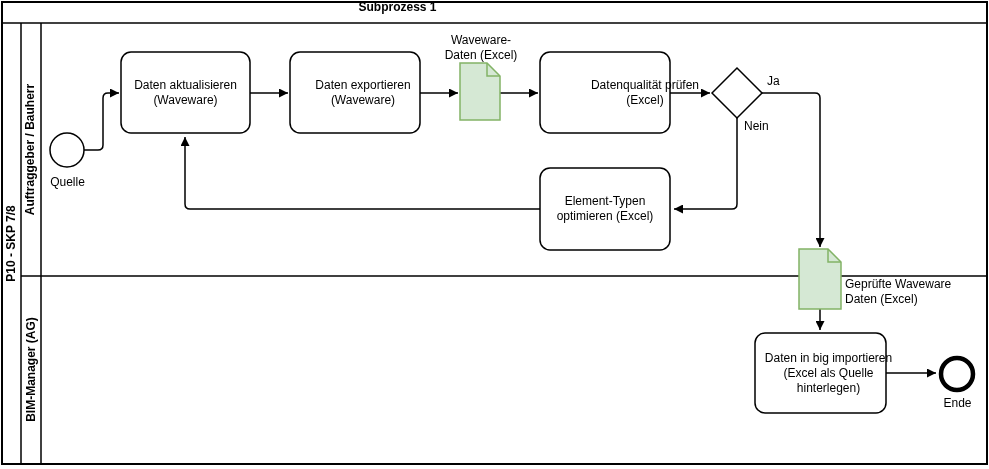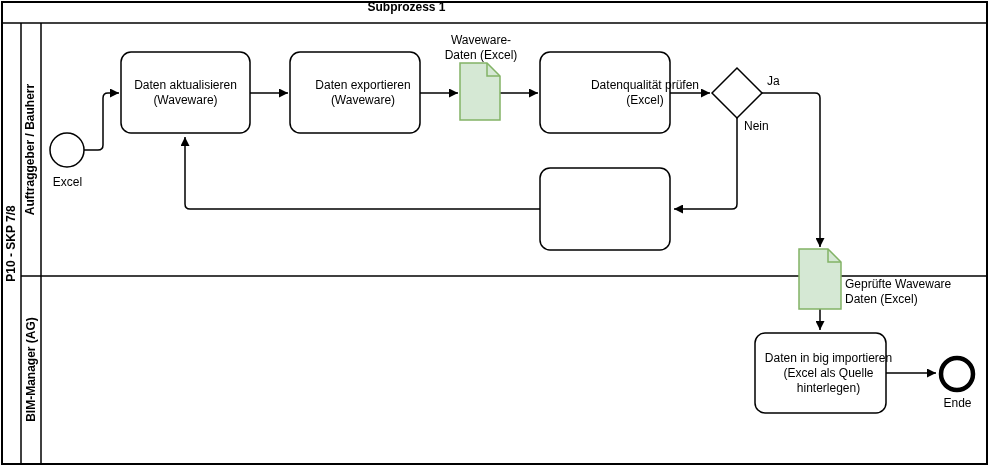--- a/index.html
+++ b/index.html
@@ -56,53 +56,55 @@
     <path d="M 487 63 L 487 76 L 500 76" fill="none" stroke-width="1.5" stroke="#82b366"></path>
 
     <polygon points="712,93 737,68 762,93 737,118" fill="#fff" stroke="#000" stroke-width="1.5"></polygon>
 
     <path d="M 799 249 L 828 249 L 841 262 L 841 309 L 799 309 Z" stroke-width="1.5" fill="#d5e8d4" stroke="#82b366"></path>
     <path d="M 828 249 L 828 262 L 841 262" fill="none" stroke-width="1.5" stroke="#82b366"></path>
 
     <circle cx="957" cy="374" r="16" fill="#fff" stroke="#000" stroke-width="4.5"></circle>
   </svg>
 
-  <div class="lbl center bold" style="left:9px;top:5;width:795px;">Subprozess 1</div>
+  <div class="lbl center bold" style="left:0;top:5;width:795px;">Subprozess 1</div>
 
   <div class="lbl vflex rot" style="left:1px;top:23px;width:20px;height:441px;">
     <span>P10 - SKP 7/8</span>
   </div>
 
   <div class="lbl vflex rot" style="left:21px;top:23px;width:20px;height:253px;">
     <span>Auftraggeber / Bauherr</span>
   </div>
 
   <div class="lbl vflex rot" style="left:21px;top:276px;width:20px;height:187px;">
     <span>BIM-Manager (AG)</span>
   </div>
 
-  <div class="lbl center" style="left:40px;top:175px;width:55px;">Excel</div>
+  <div class="lbl center" style="left:40px;top:175px;width:55px;">Quelle</div>
 
   <div class="lbl tasklbl" style="left:121px;top:52px;width:129px;height:81px;">Daten aktualisieren
 (Waveware)</div>
 
   <div class="lbl tasklbl" style="left:278px;top:52px;width:138px;height:81px;padding-left:16px;">Daten exportieren
 (Waveware)</div>
 
   <div class="lbl center" style="left:425px;top:33px;width:112px;">Waveware-
 Daten (Excel)</div>
 
   <div class="lbl tasklbl" style="left:540px;top:52px;width:130px;height:81px;padding-left:40px;">Datenqualität prüfen
 (Excel)</div>
 
 
   <div class="lbl" style="left:767px;top:74px;width:40px;">Ja</div>
 
   <div class="lbl" style="left:744px;top:119px;width:50px;">Nein</div>
 
+  <div class="lbl tasklbl" style="left:540px;top:168px;width:130px;height:82px;">Element-Typen
+optimieren (Excel)</div>
 
   <div class="lbl" style="left:845px;top:277px;width:118px;">Geprüfte Waveware
 Daten (Excel)</div>
 
   <div class="lbl tasklbl" style="left:755px;top:333px;width:147px;height:80px;">Daten in big importieren
 (Excel als Quelle
 hinterlegen)</div>
 
   <div class="lbl center" style="left:930px;top:396px;width:55px;text-align:center;">Ende</div>
 

